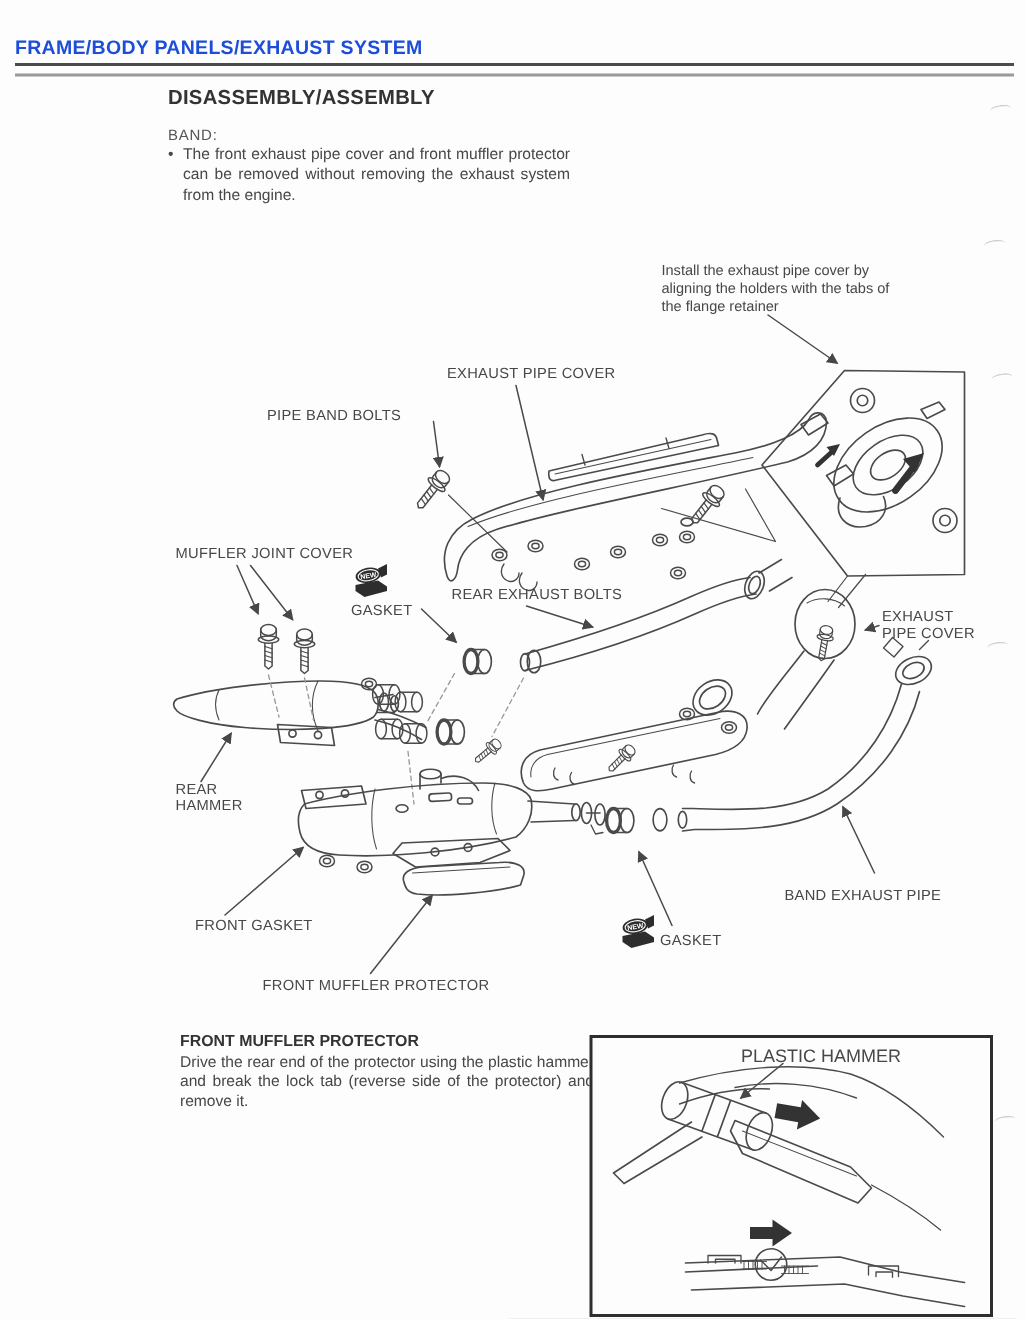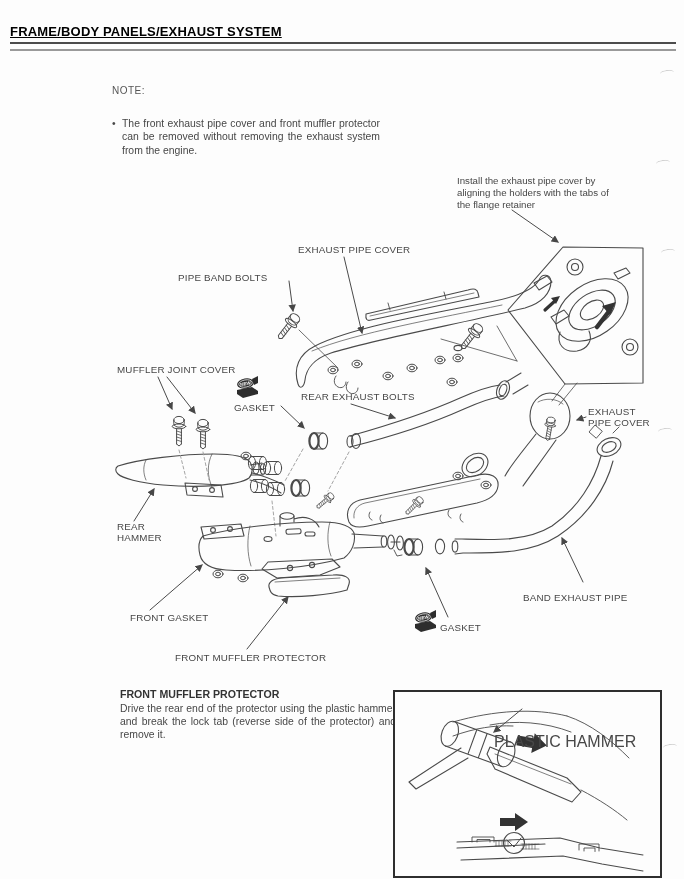--- a/index.html
+++ b/index.html
@@ -1,44 +1,45 @@
 <!DOCTYPE html>
 <html><head>
 <meta charset="utf-8">
 <style>
   html,body{margin:0;padding:0;background:#e8e8e8;}
   #page{position:relative;width:684px;height:879px;background:#fdfdfd;overflow:hidden;
         font-family:"Liberation Sans", sans-serif;color:#3f3f3f;}
   .abs{position:absolute;}
-  #page-header{left:10px;top:24px;font-size:13px;font-weight:bold;color:#000000;letter-spacing:.2px;text-decoration:underline;}
+  #page-header{left:10px;top:24px;font-size:13px;font-weight:bold;color:#1d4ed8;letter-spacing:.2px;}
   #header-rule{left:10px;top:42px;width:666px;height:5px;border-top:2px solid #4c4c4c;border-bottom:2px solid #9a9a9a;}
   #section-title{left:112px;top:57px;font-size:13.5px;font-weight:bold;color:#333;letter-spacing:.2px;}
   #note-label{left:112px;top:85px;font-size:10px;color:#555;letter-spacing:.5px;}
-  #note-list{left:112px;top:97px;width:268px;margin-top:20px;}
+  #note-list{left:112px;top:97px;width:268px;}
   .bullet{position:relative;padding-left:10px;font-size:10.4px;line-height:13.3px;text-align:justify;color:#474747;}
   .bullet::before{content:"\2022";position:absolute;left:0;top:0;}
-  #annotation{left:441px;top:175px;width:160px;font-size:9.7px;line-height:12px;color:#474747;margin-left:16px;}
+  #annotation{left:441px;top:175px;width:160px;font-size:9.7px;line-height:12px;color:#474747;}
   .lbl{font-size:9.8px;color:#474747;letter-spacing:.2px;white-space:nowrap;}
   .lbl.wrap{white-space:normal;line-height:11px;}
   #proc-heading{left:120px;top:688px;font-size:10.6px;font-weight:bold;color:#333;}
   #proc-body{left:120px;top:702px;width:276px;font-size:10.4px;line-height:13.2px;text-align:justify;color:#474747;}
   #inset-box{left:393px;top:690px;width:265px;height:184px;border:2px solid #2e2e2e;background:#fdfdfd;}
-  #plastic-hammer-label{left:99px;top:5px;font-size:16px;color:#474747;white-space:nowrap;margin-top:36px;}
+  #plastic-hammer-label{left:99px;top:5px;font-size:12px;color:#474747;white-space:nowrap;}
   .smudge{width:14px;height:5px;border-top:1.5px solid #cfcfcf;border-radius:50%;transform:rotate(-8deg);}
   .newstamp{display:block;width:27px;height:25px;}
   svg text{font-family:"Liberation Sans",sans-serif;}
 </style>
 </head>
 <body>
 
 <div id="page">
 
   <div class="abs" id="page-header">FRAME/BODY PANELS/EXHAUST SYSTEM</div>
   <div class="abs" id="header-rule"></div>
-  <div class="abs" id="note-label">NOTE:</div>
+  <div class="abs" id="section-title">DISASSEMBLY/ASSEMBLY</div>
+  <div class="abs" id="note-label">BAND:</div>
 
   <div class="abs" id="note-list">
     <div class="bullet">The front exhaust pipe cover and front muffler protector can be removed without removing the exhaust system from the engine.</div>
   </div>
 
   <div class="abs" id="annotation">Install the exhaust pipe cover by aligning the holders with the tabs of the flange retainer</div>
 
   <svg class="abs" style="left:0;top:170px" width="684" height="515" viewBox="0 0 684 515">
     <defs>
       <marker id="ah" viewBox="0 0 10 10" refX="8.5" refY="5" markerWidth="7.5" markerHeight="7.5" orient="auto">

